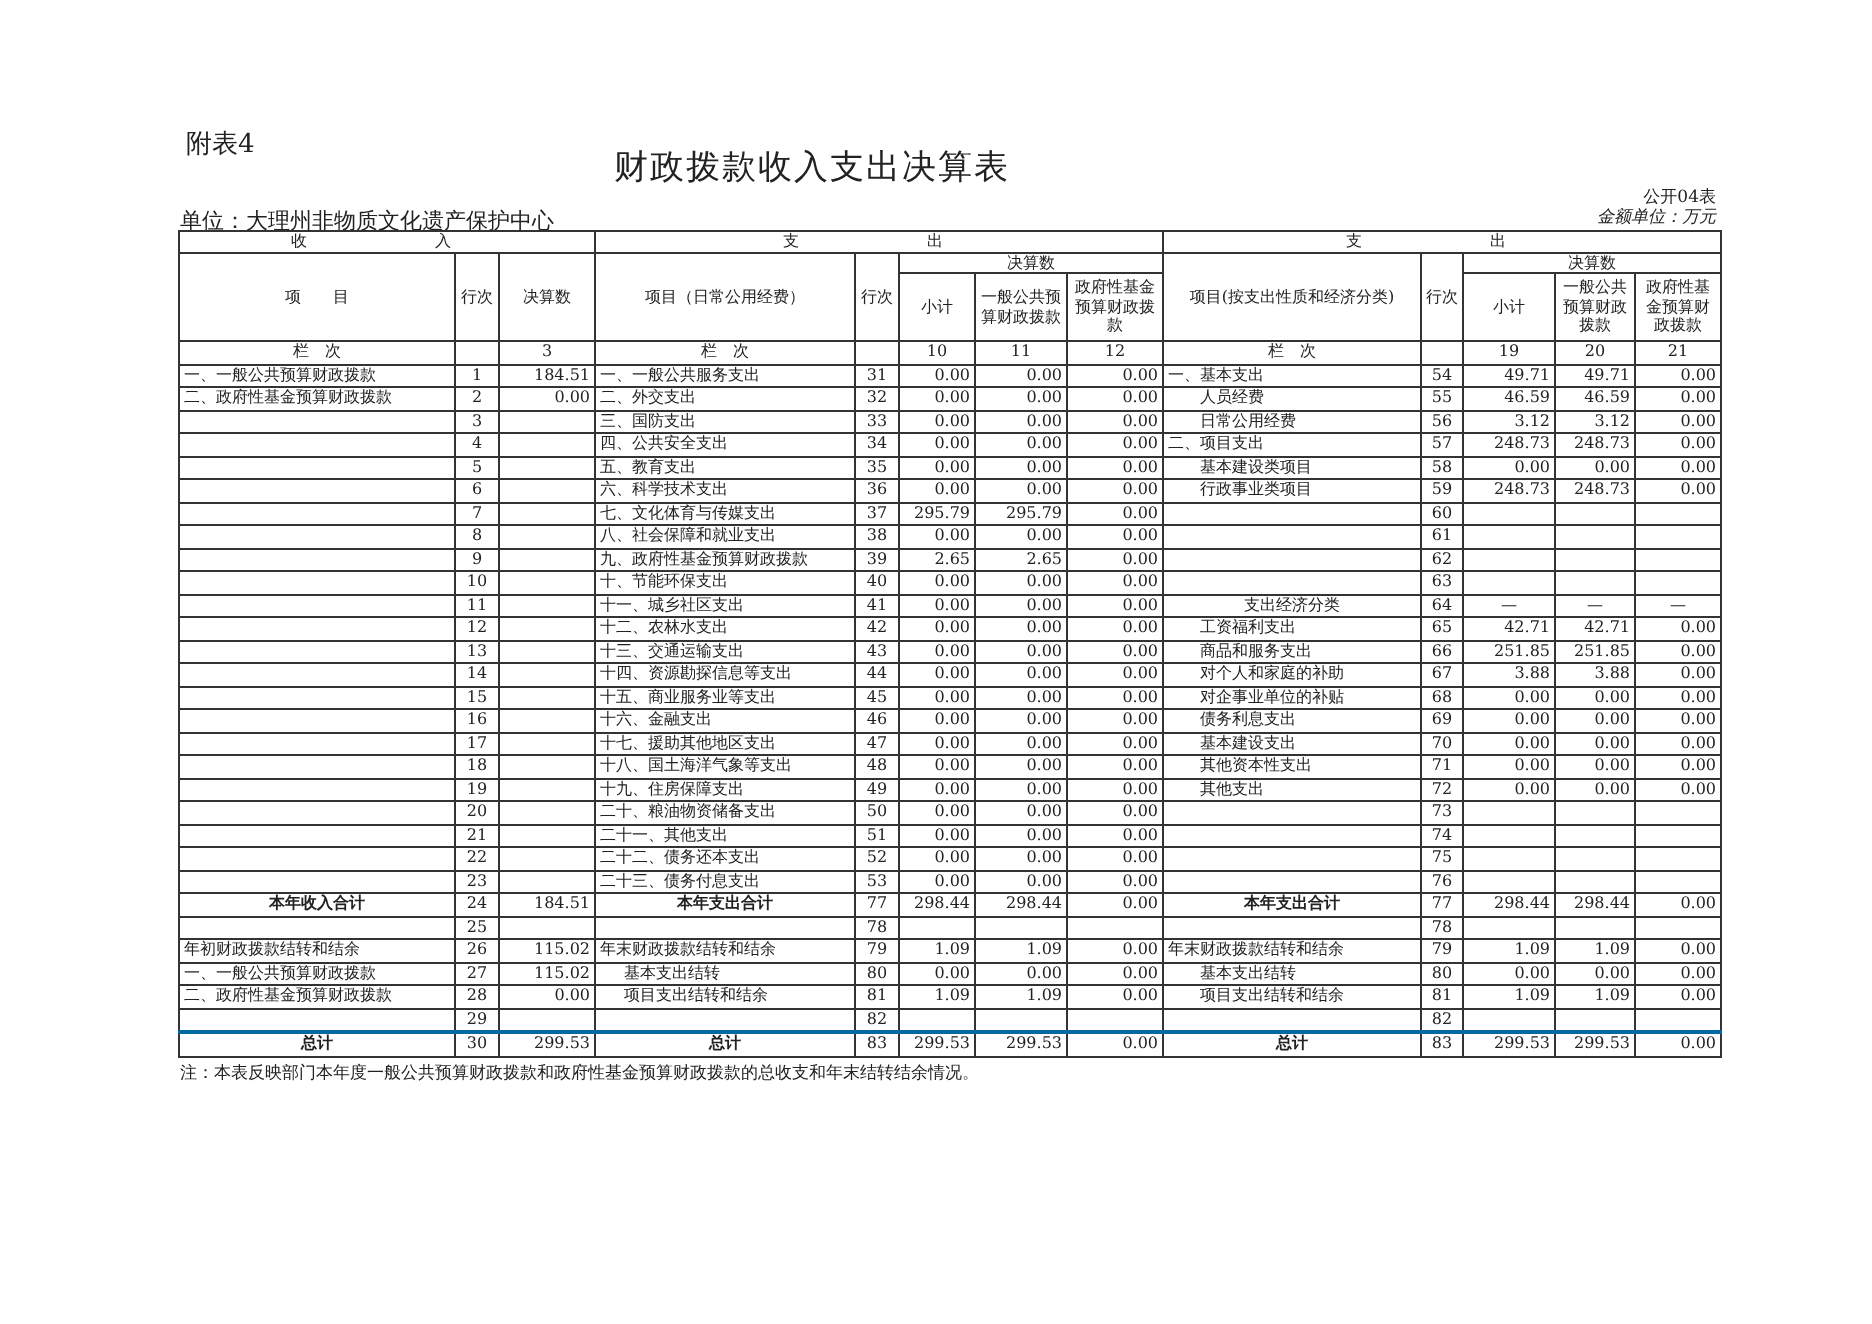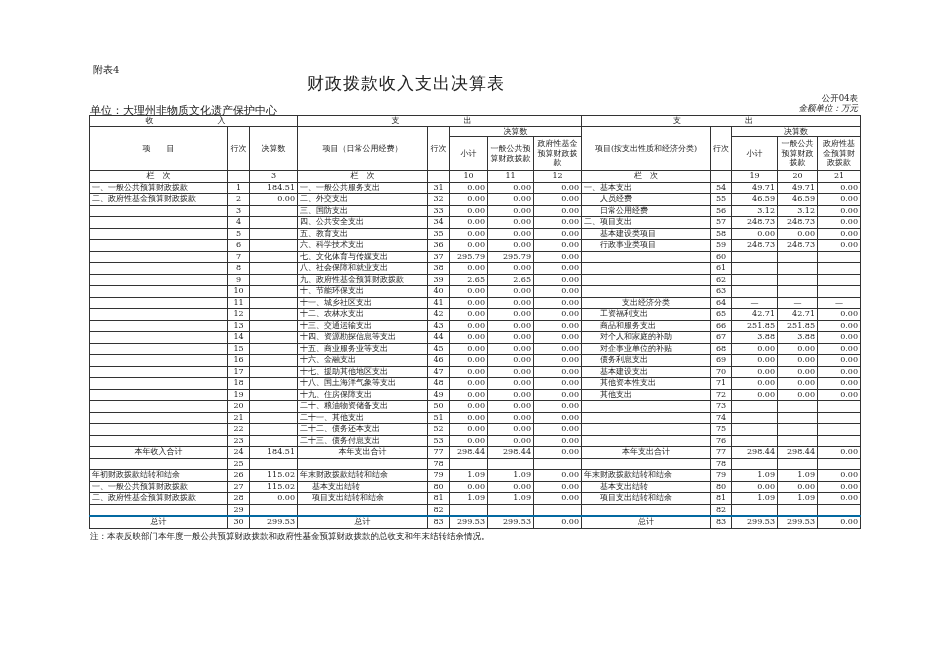--- a/index.html
+++ b/index.html
@@ -1,35 +1,35 @@
 <!DOCTYPE html>
 <html><head>
 <meta charset="utf-8">
 <style>
   html,body{margin:0;padding:0;background:#fff;}
   body{width:936px;height:662px;position:relative;overflow:hidden;
        font-family:"DejaVu Serif","Liberation Serif",serif;color:#222;}
   .abs{position:absolute;white-space:nowrap;}
-  #annex{left:93px;top:63px;font-size:10px;}
+  #annex{left:93px;top:63px;font-size:13px;}
   #title{left:0;width:812px;top:72px;text-align:center;font-size:17px;letter-spacing:1px;}
   #formno{right:78px;top:93px;font-size:8.5px;}
   #unit{left:90px;top:103px;font-size:11px;}
   #money{right:78px;top:103px;font-size:8.5px;font-style:italic;}
   table{position:absolute;left:89px;top:115px;border-collapse:collapse;table-layout:fixed;
         font-size:8px;line-height:1;}
   td{border:1px solid #333;padding:0 2px;height:10.5px;overflow:hidden;white-space:nowrap;}
   td.c{text-align:center;}
   td.r{text-align:right;}
   td.l{text-align:left;}
   td.ind{padding-left:18px;}
   td.ind2{padding-left:14px;}
   tr.hdr td{height:44px;text-align:center;white-space:normal;line-height:1.2;}
   tr.hdr2 td{height:19px;}
   tr.sec td{height:10px;text-align:center;letter-spacing:16px;}
-  tr.bold td.b{font-weight:normal;font-family:"DejaVu Sans","Liberation Sans",sans-serif;}
+  tr.bold td.b{font-weight:bold;font-family:"DejaVu Sans","Liberation Sans",sans-serif;}
   tr.total td{border-top:2px solid #0369a1;}
   td.wrap{white-space:normal;line-height:1.15;font-size:8px;}
   #note{left:90px;top:531px;font-size:8.5px;}
 </style>
 </head>
 <body>
 
 <div class="abs" id="annex">附表4</div>
 <div class="abs" id="title">财政拨款收入支出决算表</div>
 <div class="abs" id="formno">公开04表</div>

